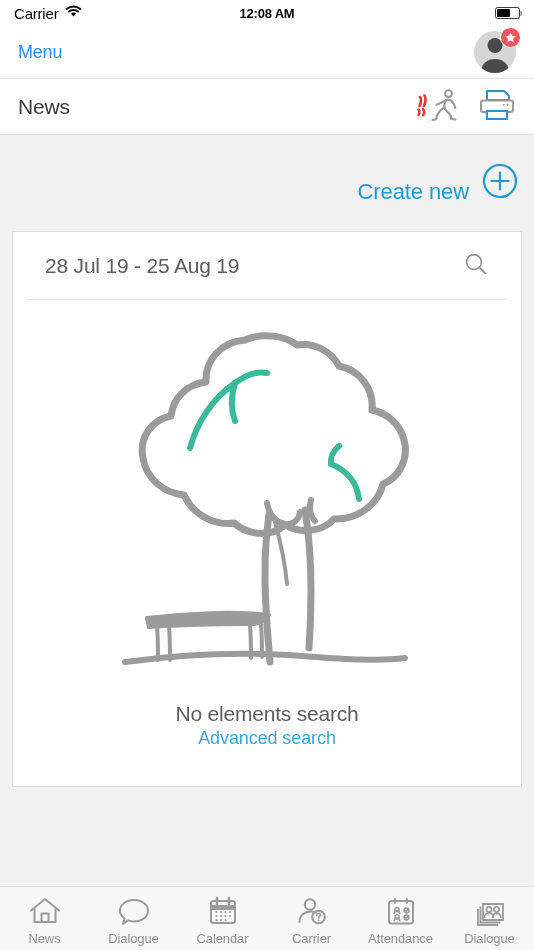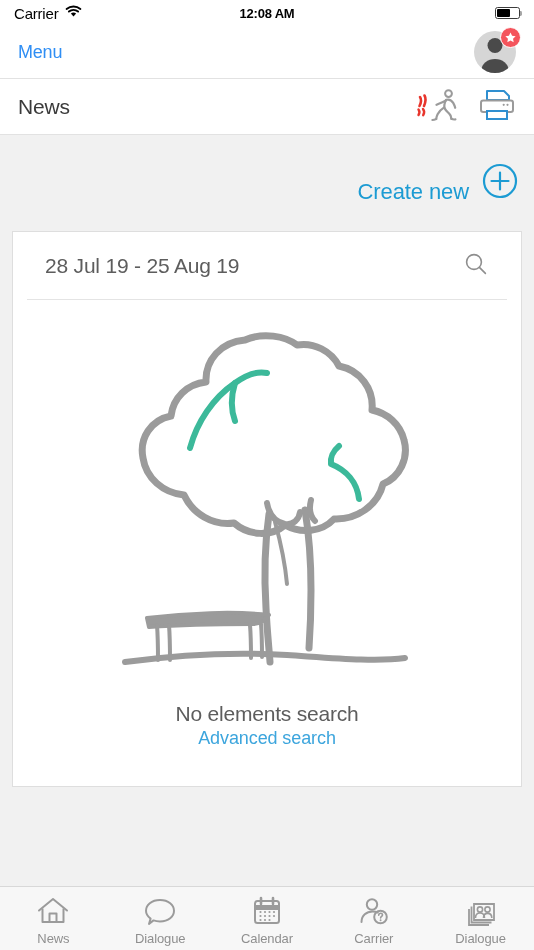--- a/index.html
+++ b/index.html
@@ -478,20 +478,38 @@
           <path d="M4.5 26 C4.5 19.5 9.5 15.4 15.6 15.4 C17.5 15.4 19.2 15.8 20.7 16.5" stroke="#9b9b9b" stroke-width="2" fill="none" stroke-linecap="round"></path>
           <circle cx="23.5" cy="21" r="6.3" stroke="#9b9b9b" stroke-width="2" fill="none"></circle>
           <path d="M21.7 19.2 C21.8 17.9 22.6 17.2 23.7 17.2 C24.8 17.2 25.5 17.9 25.5 18.9
                    C25.5 20.3 23.6 20.4 23.6 22" stroke="#9b9b9b" stroke-width="1.6" fill="none" stroke-linecap="round"></path>
           <circle cx="23.6" cy="24.3" r="0.95" fill="#9b9b9b"></circle>
         </svg>
       </span>
       <span class="tab-label">Carrier</span>
     </div>
 
+    <div class="tab-item">
+      <span class="tab-icon">
+        <svg width="34" height="30" viewBox="0 0 34 30">
+          <path d="M10.5 5 H7.5 A2.5 2.5 0 0 0 5 7.5 V25 A2.5 2.5 0 0 0 7.5 27.5 H26.5
+                   A2.5 2.5 0 0 0 29 25 V7.5 A2.5 2.5 0 0 0 26.5 5 H23.5" stroke="#9b9b9b" stroke-width="2" fill="none" stroke-linecap="round"></path>
+          <path d="M11 3 V7 M23 3 V7 M12.5 5 H21.5" stroke="#9b9b9b" stroke-width="2" stroke-linecap="round"></path>
+          <circle cx="13" cy="13.5" r="2.1" stroke="#9b9b9b" stroke-width="1.5" fill="none"></circle>
+          <path d="M10.2 18 C10.2 15.8 11.5 14.7 13 14.7 C14.5 14.7 15.8 15.8 15.8 18" stroke="#9b9b9b" stroke-width="1.5" fill="none"></path>
+          <circle cx="13" cy="20.8" r="2.1" stroke="#9b9b9b" stroke-width="1.5" fill="none"></circle>
+          <path d="M10.2 25.2 C10.2 23 11.5 21.9 13 21.9 C14.5 21.9 15.8 23 15.8 25.2" stroke="#9b9b9b" stroke-width="1.5" fill="none"></path>
+          <circle cx="22.5" cy="14.5" r="2.4" stroke="#9b9b9b" stroke-width="1.5" fill="none"></circle>
+          <path d="M21.2 14.5 L22.2 15.5 L23.9 13.5" stroke="#9b9b9b" stroke-width="1.3" fill="none" stroke-linecap="round"></path>
+          <circle cx="22.5" cy="21.5" r="2.4" stroke="#9b9b9b" stroke-width="1.5" fill="none"></circle>
+          <path d="M21.2 21.5 L22.2 22.5 L23.9 20.5" stroke="#9b9b9b" stroke-width="1.3" fill="none" stroke-linecap="round"></path>
+        </svg>
+      </span>
+      <span class="tab-label">Attendance</span>
+    </div>
 
     <div class="tab-item">
       <span class="tab-icon">
         <svg width="34" height="30" viewBox="0 0 34 30">
           <path d="M10 8 H30 V24 H10 Z" stroke="#9b9b9b" stroke-width="1.8" fill="none"></path>
           <path d="M7.5 10.5 V26.5 H27.5" stroke="#9b9b9b" stroke-width="1.8" fill="none"></path>
           <path d="M5 13 V29 H25" stroke="#9b9b9b" stroke-width="1.8" fill="none"></path>
           <circle cx="16" cy="13.5" r="2.6" stroke="#9b9b9b" stroke-width="1.6" fill="none"></circle>
           <circle cx="23.5" cy="13.5" r="2.6" stroke="#9b9b9b" stroke-width="1.6" fill="none"></circle>
           <path d="M11.5 22 C11.5 18.6 13.6 17 16 17 C18.4 17 20.5 18.6 20.5 22" stroke="#9b9b9b" stroke-width="1.6" fill="none"></path>

